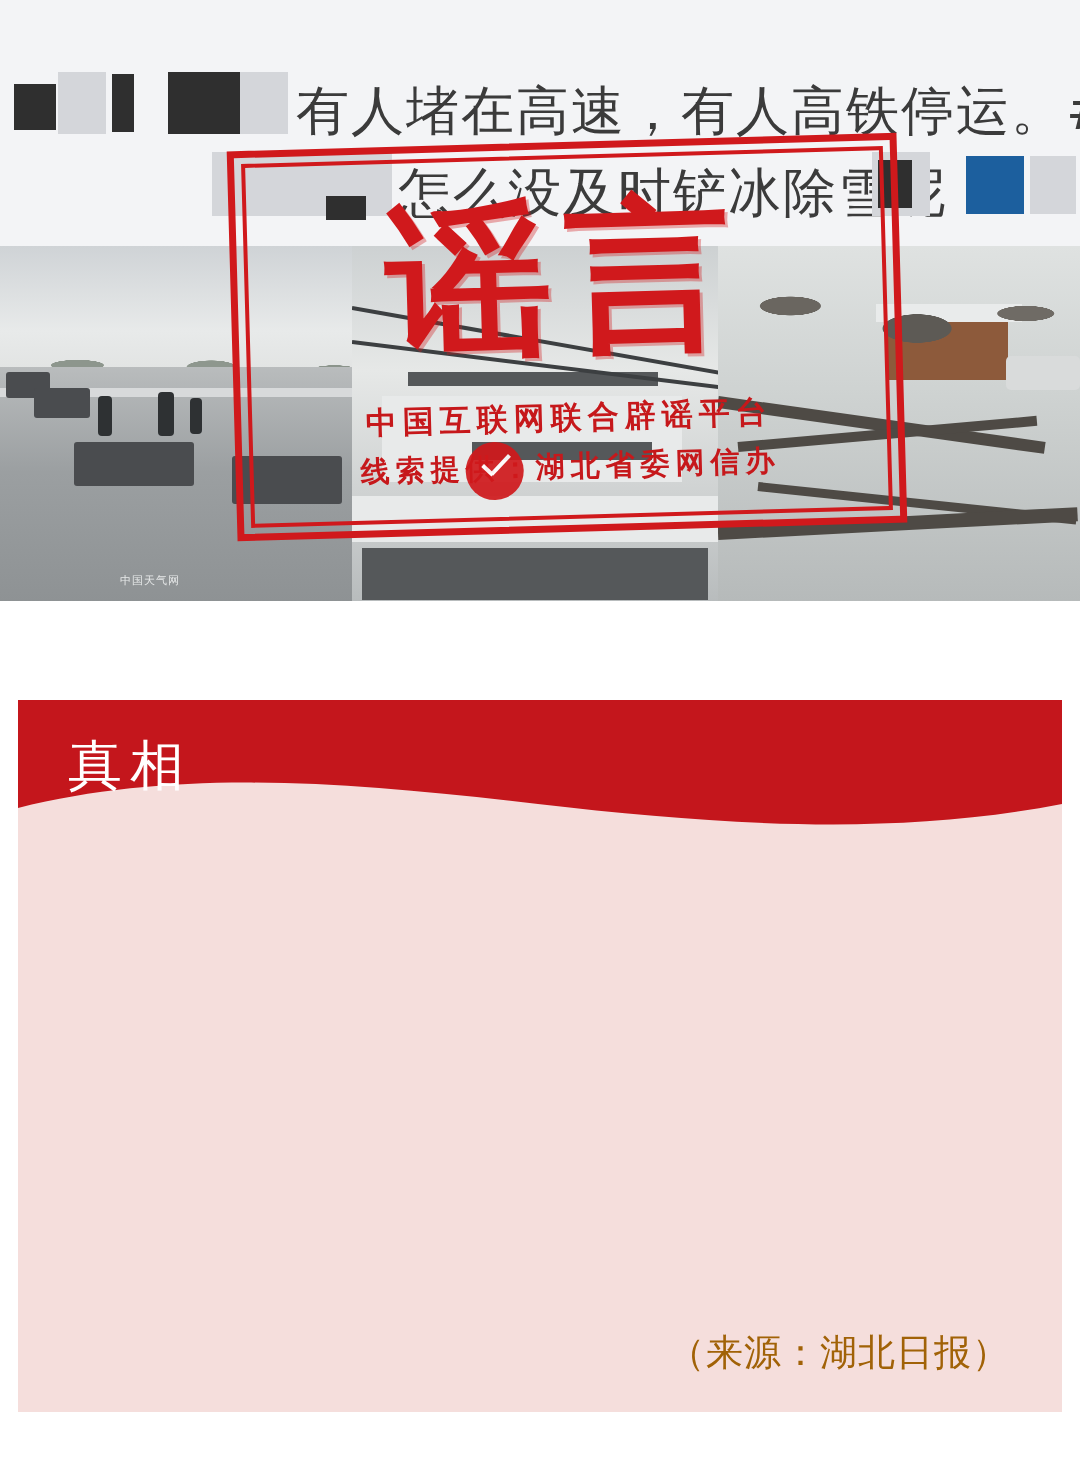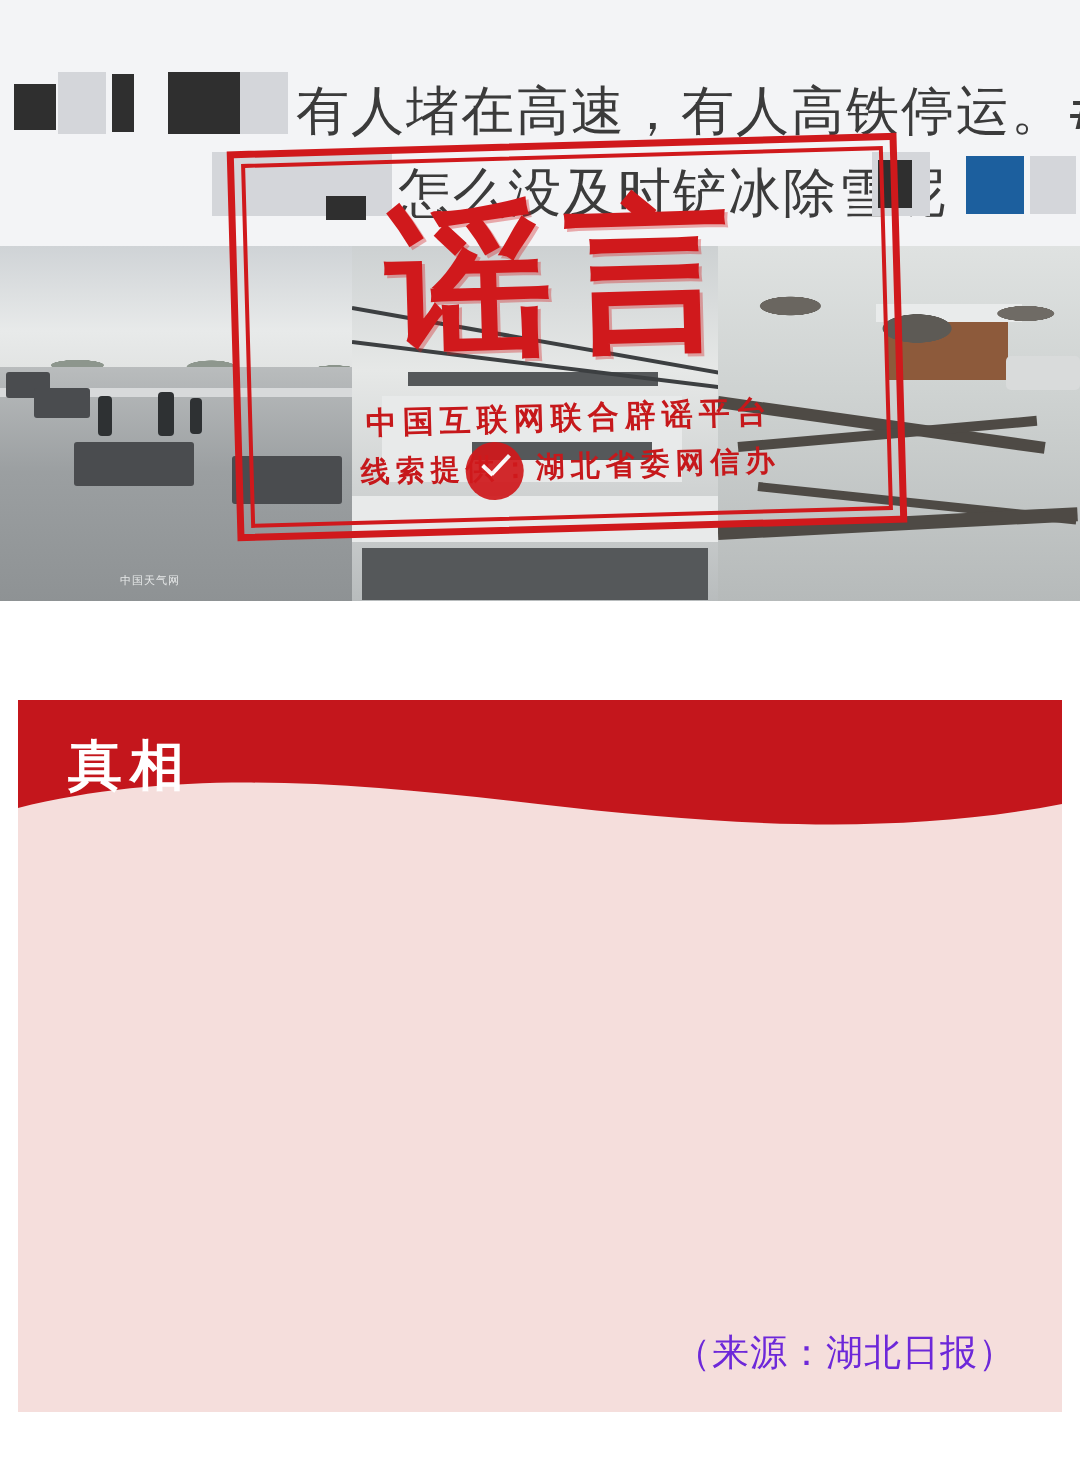--- a/index.html
+++ b/index.html
@@ -217,43 +217,43 @@
   
   .truth-wave {
     position: absolute; left: 0; top: 74px;
     width: 100%; height: 70px;
     overflow: hidden;
   }
   .truth-title {
     position: absolute;
     left: 50px; top: 30px;
     font-family: "DejaVu Sans", sans-serif;
-    font-weight: bold;
+    font-weight: normal;
     font-size: 54px;
     color: #ffffff;
     letter-spacing: 8px;
   }
   .truth-body {
     position: absolute;
     left: 58px; top: 146px;
     width: 940px;
     font-family: "DejaVu Serif", serif;
     font-size: 37.5px;
     line-height: 55px;
     color: #1b1b1b;
     text-align: justify;
     text-indent: 76px;
     letter-spacing: 0.5px;
   }
   .truth-source {
     position: absolute;
-    right: 46px; bottom: 34px;
+    right: 52px; bottom: 34px;
     font-family: Liberation Sans, sans-serif;
     font-size: 37px;
-    color: #6d28d9;
+    color: #a16207;
     letter-spacing: 1px;
   }
 </style>
 </head>
 <body>
 
 <div class="screenshot-block">
 
   <div class="post-text-area">
 

